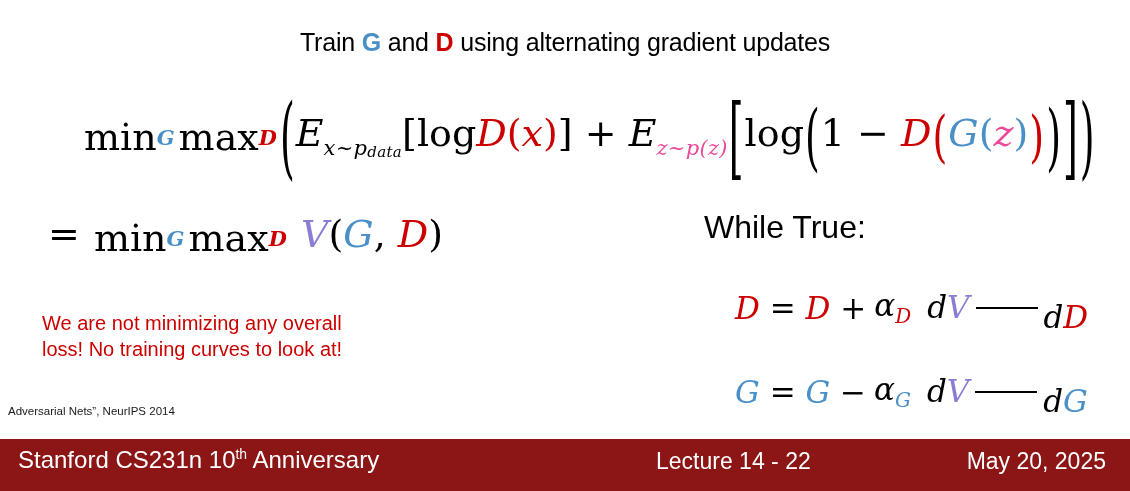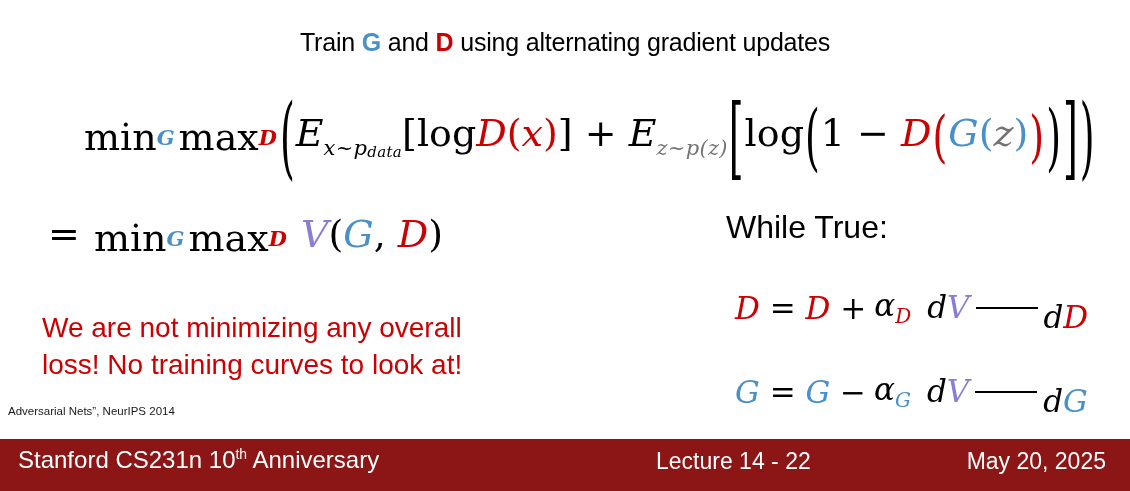--- a/index.html
+++ b/index.html
@@ -33,21 +33,21 @@
   .math {
     font-family: "DejaVu Serif", "Liberation Serif", serif;
     color: #000000;
     white-space: nowrap;
   }
   .it { font-style: italic; }
   .up { font-style: normal; }
 
   .red   { color: #cc0000; }
   .blue  { color: #4a90c8; }
-  .olive { color: #737373; }
+  .olive { color: #ec4899; }
   .purple{ color: #8a7ed4; }
 
   
   .delim {
     display: inline-block;
     font-style: normal;
     transform: scaleY(2.35);
     transform-origin: center;
     font-weight: 300;
     margin: 0 1px;
@@ -113,40 +113,40 @@
     line-height: 1;
   }
 
   
   .note {
     position: absolute;
     top: 310px;
     left: 42px;
     width: 470px;
     color: #cc0000;
-    font-size: 28px;
+    font-size: 20px;
     line-height: 1.32;
   }
 
   
   .citation {
     position: absolute;
     top: 404px;
     left: 8px;
     width: 300px;
     font-size: 11.5px;
     color: #1a1a1a;
     line-height: 1.33;
   }
 
   
   .while-true {
     position: absolute;
     top: 209px;
-    left: 726px;
+    left: 704px;
     font-size: 32px;
     color: #000000;
   }
 
   .update-eqs {
     position: absolute;
     top: 268px;
     left: 735px;
     font-size: 31px;
     line-height: 1;

